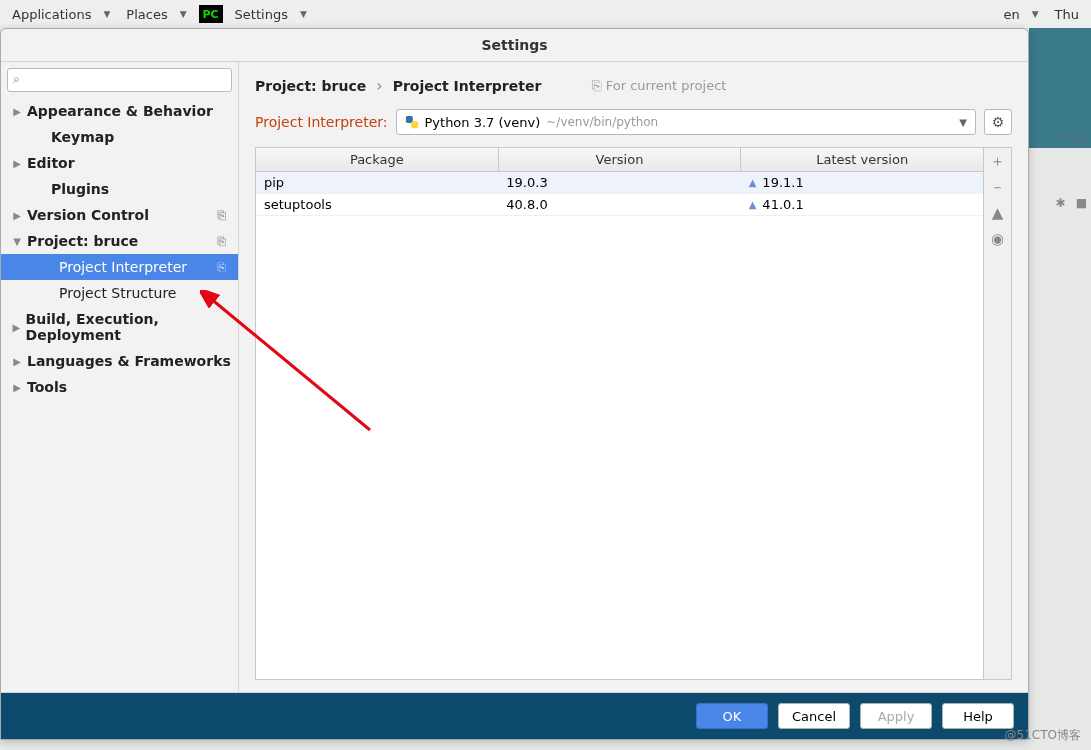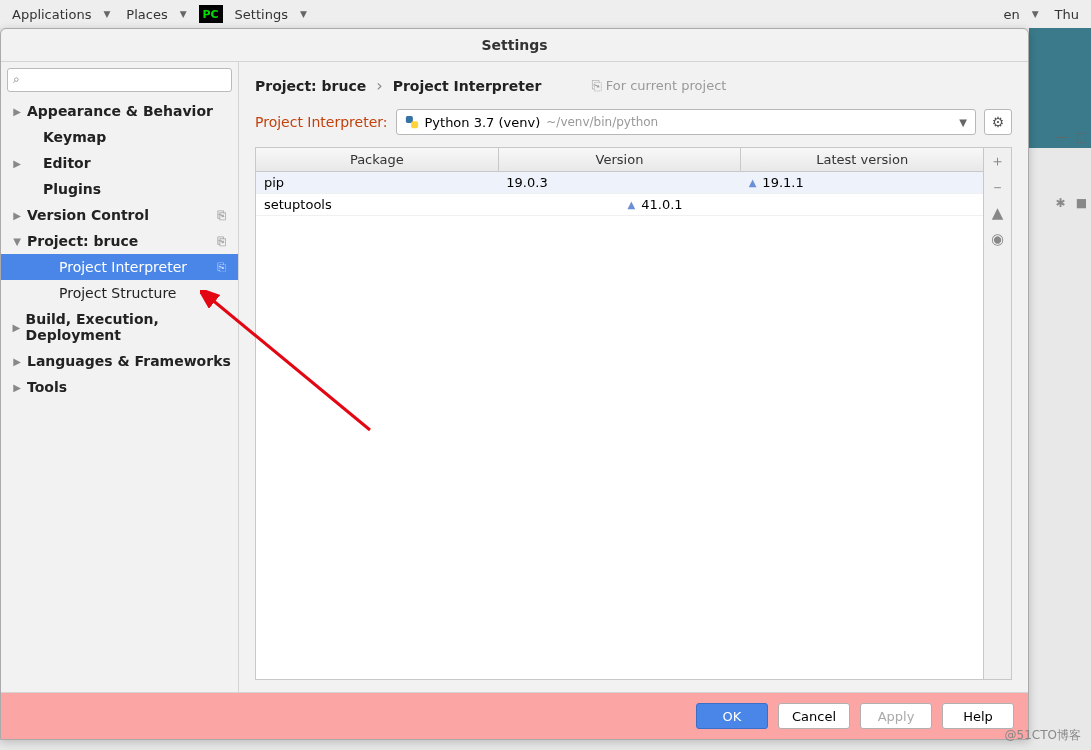--- a/index.html
+++ b/index.html
@@ -21,21 +21,21 @@
 
 .sidebar { width: 238px; border-right: 1px solid #d4d4d4; background: #f2f2f2; }
 .search-wrap { padding: 6px; }
 .search { width: 100%; height: 24px; border: 1px solid #bbb; border-radius: 3px; padding: 0 6px 0 22px; font-size: 12px; background: #fff; }
 .search-wrap { position: relative; }
 .search-wrap .mag { position: absolute; left: 12px; top: 10px; font-size: 12px; color: #888; pointer-events: none; }
 
 .tree { font-size: 14px; color: #222; }
 .tree-item { display: flex; align-items: center; padding: 5px 6px 5px 10px; cursor: pointer; }
 .tree-item .arrow { width: 12px; font-size: 10px; color: #888; text-align: center; }
-.tree-item.indent1 { padding-left: 26px; }
+.tree-item.indent1 { padding-left: 34px; }
 .tree-item.indent2 { padding-left: 42px; }
 .tree-item.bold { font-weight: bold; }
 .tree-item.selected { background: #4a86e8; color: #fff; }
 .tree-item.selected .badge { color: #cfe0ff; }
 .badge { margin-left: auto; font-size: 11px; color: #aaa; padding-right: 6px; }
 
 
 .content { flex: 1; display: flex; flex-direction: column; padding: 0; }
 .breadcrumb { display: flex; align-items: center; gap: 10px; padding: 14px 16px 10px 16px; font-size: 14px; }
 .breadcrumb .crumb { font-weight: bold; color: #222; }
@@ -62,21 +62,21 @@
 .pkg-row .cell { padding: 3px 8px; }
 .pkg-row .col-pkg { flex: 1; }
 .pkg-row .col-ver { flex: 1; text-align: left; padding-left: 8px; }
 .pkg-row .col-lat { flex: 1; display: flex; align-items: center; gap: 6px; }
 .up-arrow { color: #6b8fd6; font-size: 10px; }
 
 .pkg-tools { width: 28px; background: #f0f0f0; border-left: 1px solid #c8c8c8; display: flex; flex-direction: column; align-items: center; }
 .pkg-tools .tbtn { width: 100%; height: 26px; display: flex; align-items: center; justify-content: center; color: #888; cursor: pointer; font-size: 15px; }
 
 
-.dialog-footer { border-top: 1px solid #d4d4d4; padding: 10px 14px; display: flex; justify-content: flex-end; gap: 10px; background: #fca5a5; }
+.dialog-footer { border-top: 1px solid #d4d4d4; padding: 10px 14px; display: flex; justify-content: flex-end; gap: 10px; background: #0c4a6e; }
 .btn { min-width: 72px; height: 26px; border: 1px solid #b0b0b0; border-radius: 3px; background: #fff; font-size: 13px; cursor: pointer; }
 .btn.primary { background: #4a86e8; border-color: #3a6fc8; color: #fff; }
 .btn.disabled { color: #aaa; cursor: default; }
 
 
 .arrow-annot { position: absolute; left: 200px; top: 290px; width: 180px; height: 150px; pointer-events: none; }
 
 
 .watermark { position: absolute; right: 10px; bottom: 6px; font-size: 12px; color: #888; }
 
@@ -137,21 +137,21 @@
           <div class="tree-item bold">
             <span class="arrow">▶</span>
             <span style="margin-left: 4px;">Appearance &amp; Behavior</span>
           </div>
           <div class="tree-item bold indent1">
             <span class="arrow"></span>
             <span style="margin-left: 4px;">Keymap</span>
           </div>
           <div class="tree-item bold">
             <span class="arrow">▶</span>
-            <span style="margin-left: 20px;">Editor</span>
+            <span style="margin-left: 4px;">Editor</span>
           </div>
           <div class="tree-item bold indent1">
             <span class="arrow"></span>
             <span style="margin-left: 4px;">Plugins</span>
           </div>
           <div class="tree-item bold">
             <span class="arrow">▶</span>
             <span style="margin-left: 4px;">Version Control</span>
             <span class="badge">⎘</span>
           </div>
@@ -222,20 +222,21 @@
               <div class="pkg-row selected">
                 <div class="cell col-pkg">pip</div>
                 <div class="cell col-ver">19.0.3</div>
                 <div class="cell col-lat">
                   <span class="up-arrow">▲</span>
                   <span>19.1.1</span>
                 </div>
               </div>
               <div class="pkg-row">
                 <div class="cell col-pkg">setuptools</div>
+                <div class="cell col-ver">40.8.0</div>
                 <div class="cell col-lat">
                   <span class="up-arrow">▲</span>
                   <span>41.0.1</span>
                 </div>
               </div>
             </div>
         </div>
         <div class="pkg-tools">
           <div class="tbtn">
               <span>＋</span>

